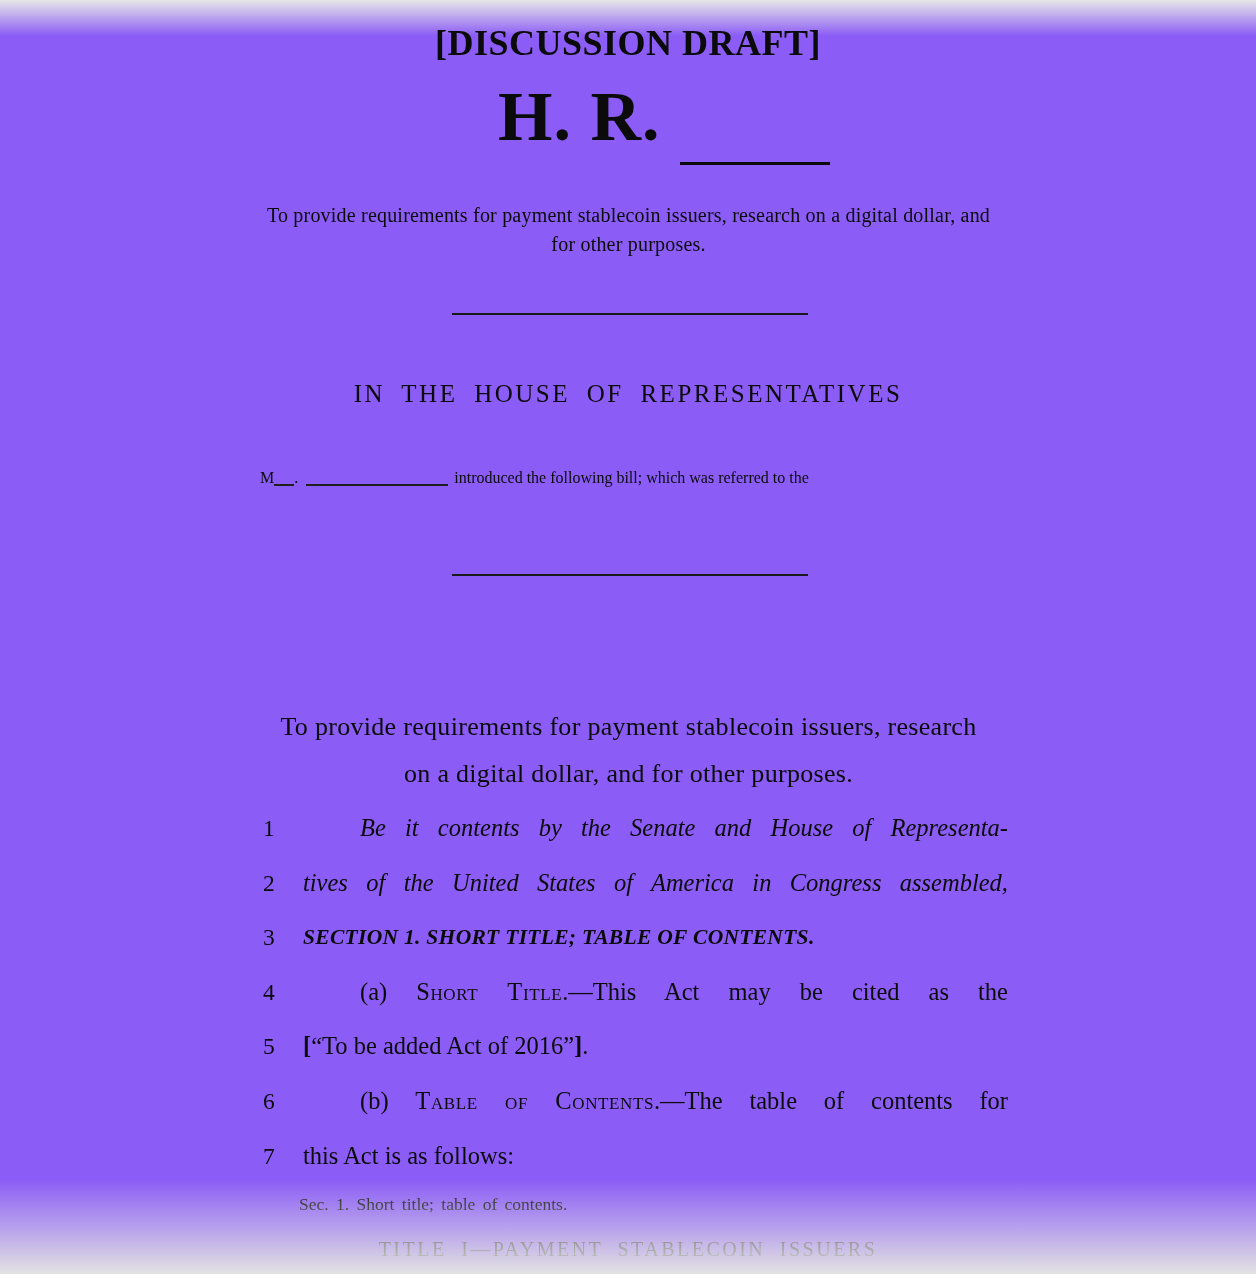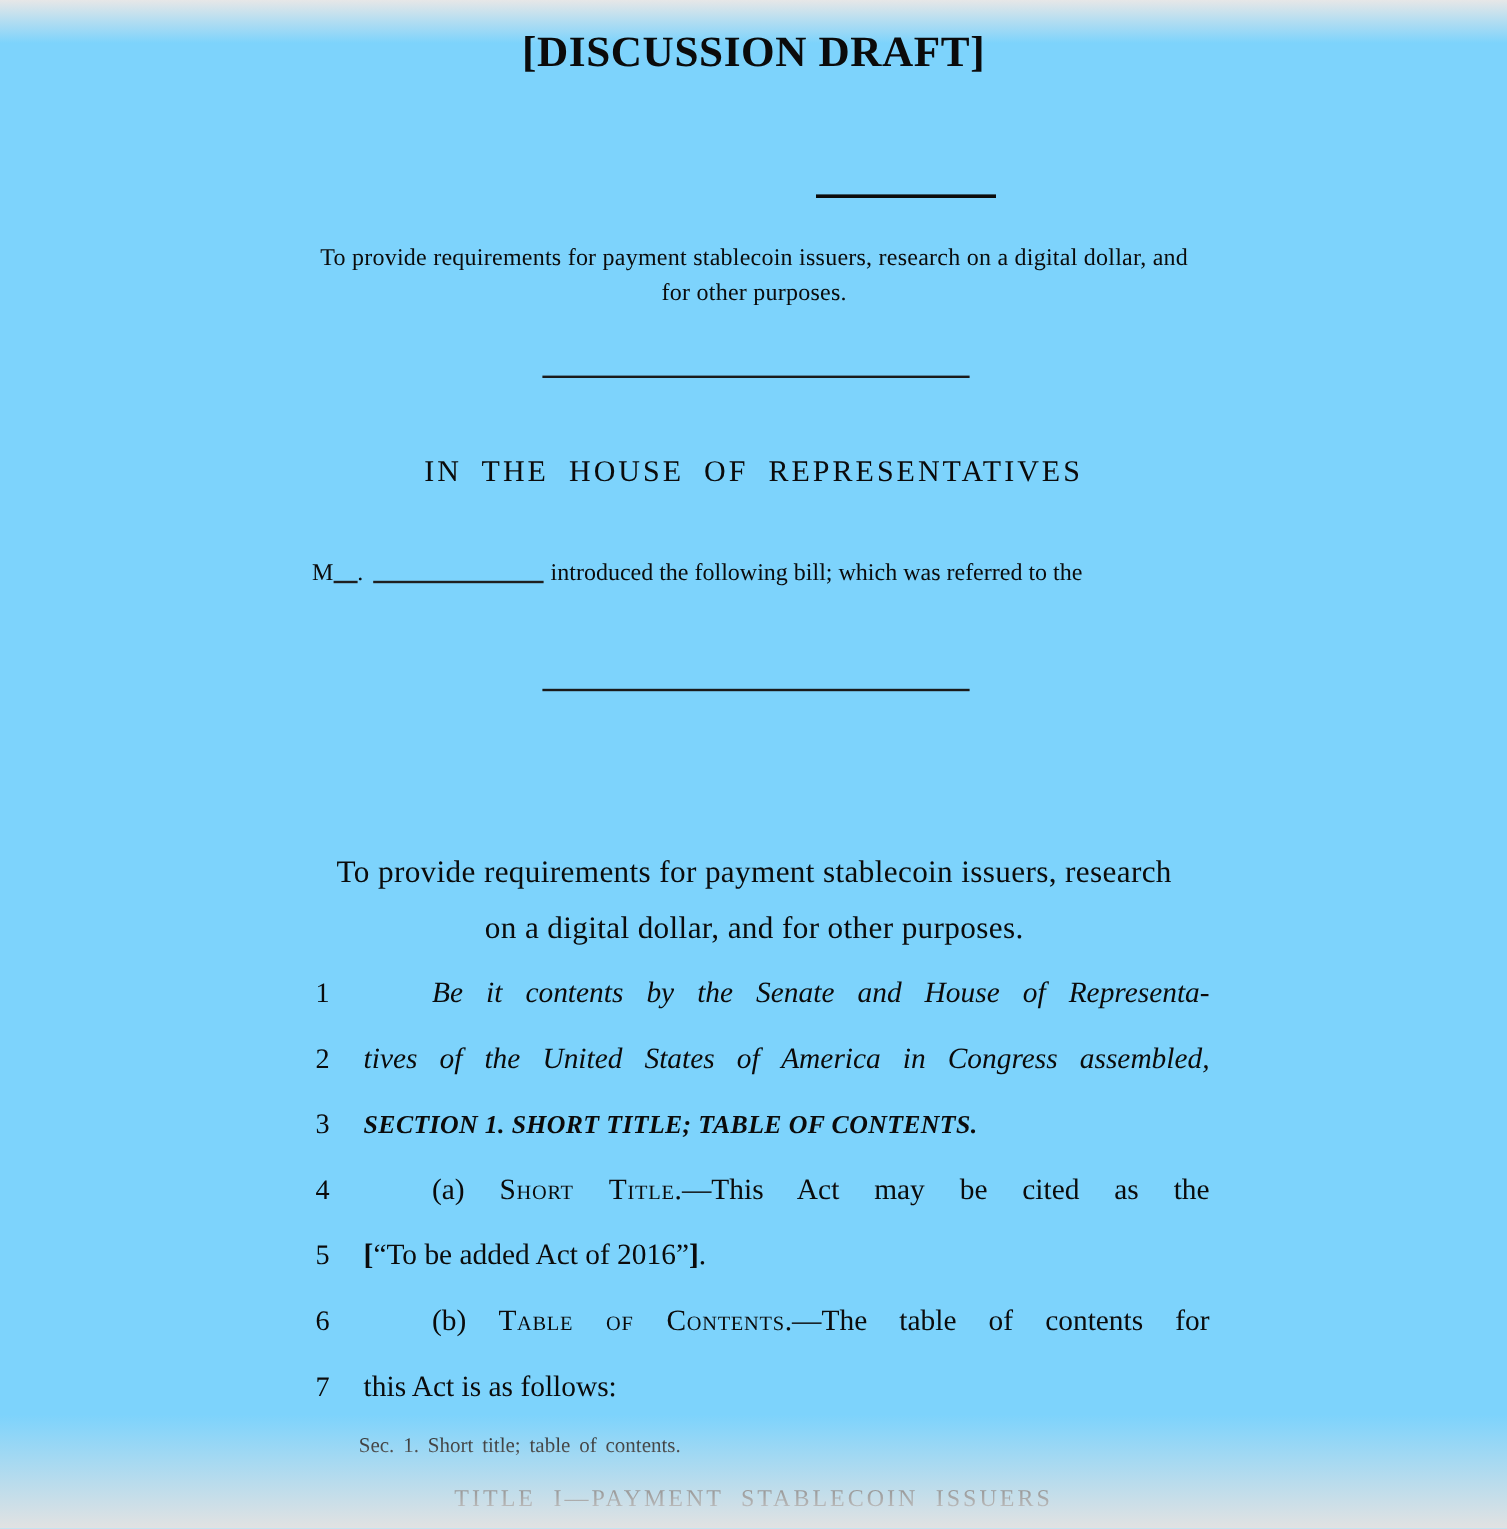--- a/index.html
+++ b/index.html
@@ -5,21 +5,21 @@
   * { margin: 0; padding: 0; box-sizing: border-box; }
   html, body { background: #ffffff; }
   body {
     width: 1256px; height: 1274px;
     font-family: "Liberation Serif", "DejaVu Serif", serif;
     color: #0b0b0b;
   }
   .page {
     position: relative;
     width: 1256px; height: 1274px;
-    background: #7dd3fc;
+    background: #8b5cf6;
     overflow: hidden;
   }
   .grad-top {
     position: absolute; top: 0; left: 0; right: 0; height: 36px;
     background: linear-gradient(to bottom, #e7e7e7, rgba(255,255,255,0));
     pointer-events: none;
   }
   .grad-bottom {
     position: absolute; bottom: 0; left: 0; right: 0; height: 95px;
     background: linear-gradient(to top, #e2e2e2, rgba(255,255,255,0));
@@ -51,21 +51,21 @@
     border-top: 2.5px solid #1a1a1a;
   }
   .rule-1 { top: 313px; }
   .rule-2 { top: 574px; }
   .house-heading {
     position: absolute; top: 380px; left: 0; width: 100%;
     text-align: center; font-size: 25px; letter-spacing: 2.5px; word-spacing: 8px;
   }
   .introduced {
     position: absolute; top: 464px; left: 260px; width: 742px;
-    font-size: 20px; line-height: 27px;
+    font-size: 16px; line-height: 27px;
   }
   .introduced .l2 { text-align: center; }
   .blank {
     display: inline-block; height: 1px;
     border-bottom: 2px solid #1f1f1f; vertical-align: -3px;
   }
   .sponsor-short  { width: 20px; }
   .sponsor-long   { width: 142px; margin: 0 6px 0 8px; }
   .committee-blank{ width: 328px; margin-left: 6px; }
   .bill-heading {
@@ -105,20 +105,21 @@
 </style>
 </head>
 <body>
 
 <div class="page">
   <div class="grad-top"></div>
 
   <div class="draft-heading">[DISCUSSION DRAFT]</div>
 
 
+  <div class="hr-number">H. R.</div>
   <div class="hr-blank"></div>
 
   <div class="long-title">To provide requirements for payment stablecoin issuers, research on a digital dollar, and for other purposes.</div>
 
   <div class="rule rule-1"></div>
 
   <div class="house-heading">IN THE HOUSE OF REPRESENTATIVES</div>
 
   <div class="introduced">
     <div class="l1"><span>M</span><span class="blank sponsor-short"></span><span>.</span><span class="blank sponsor-long"></span><span>introduced the following bill; which was referred to the</span></div>

